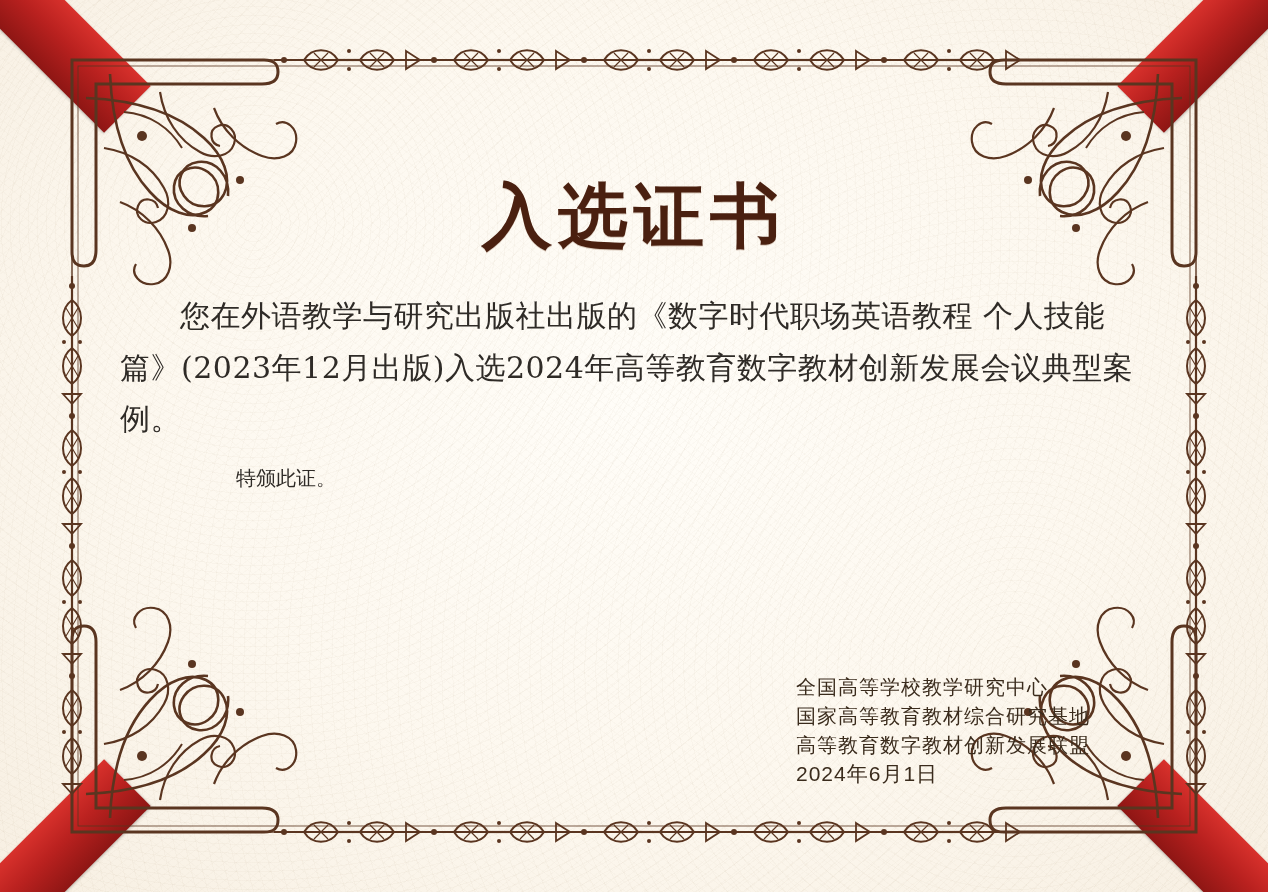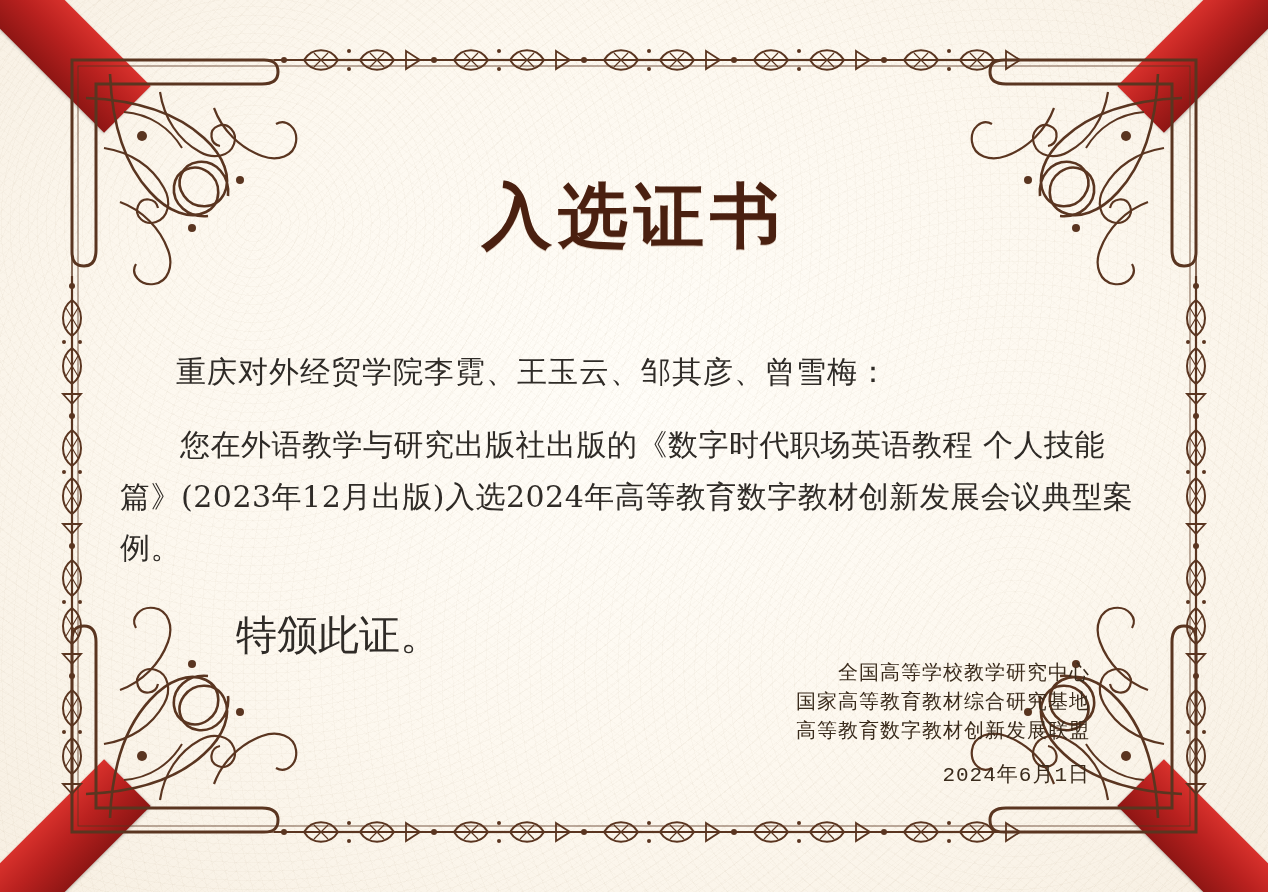--- a/index.html
+++ b/index.html
@@ -92,43 +92,42 @@
     margin-right: 10px;
     font-size: 30px;
     line-height: 1.72;
     color: #2f2b27;
     text-indent: 60px;
     letter-spacing: 0.5px;
     font-family: "DejaVu Serif", serif;
   }
 
   .closing {
-    margin-top: 34px;
+    margin-top: 20px;
     margin-left: 56px;
-    font-size: 41px;
+    font-size: 20px;
     color: #2f2b27;
     text-indent: 60px;
     font-family: Liberation Serif, serif;
   }
 
   .signature {
     position: absolute;
     right: 58px;
     bottom: -8px;
-    text-align: right;
+    text-align: left;
     color: #3a2b1c;
-    font-family: Liberation Mono, monospace;
+    font-family: Liberation Sans, sans-serif;
   }
   .signature .org {
     font-size: 20px;
     line-height: 1.45;
     letter-spacing: 1px;
   }
   .signature .date {
-    margin-top: 14px;
     font-size: 21px;
     letter-spacing: 1px;
   }
 </style>
 </head>
 <body>
 
 <div id="certificate">
 
   <div class="paper-texture"></div>
@@ -252,21 +251,20 @@
       </g>
     <g transform="translate(1170,814) scale(-1,-1)">
         <use href="#corner-orn"></use>
       </g>
   </svg>
 
   <div class="content">
 
     <div class="title">入选证书</div>
 
-    <div class="salutation">重庆对外经贸学院李霓、王玉云、邹其彦、曾雪梅：</div>
 
     <div class="body-text">您在外语教学与研究出版社出版的《数字时代职场英语教程 个人技能篇》(2023年12月出版)入选2024年高等教育数字教材创新发展会议典型案例。</div>
 
     <div class="closing">特颁此证。</div>
 
     <div class="signature">
       <div class="org">全国高等学校教学研究中心</div>
       <div class="org">国家高等教育教材综合研究基地</div>
       <div class="org">高等教育数字教材创新发展联盟</div>
       <div class="date">2024年6月1日</div>

